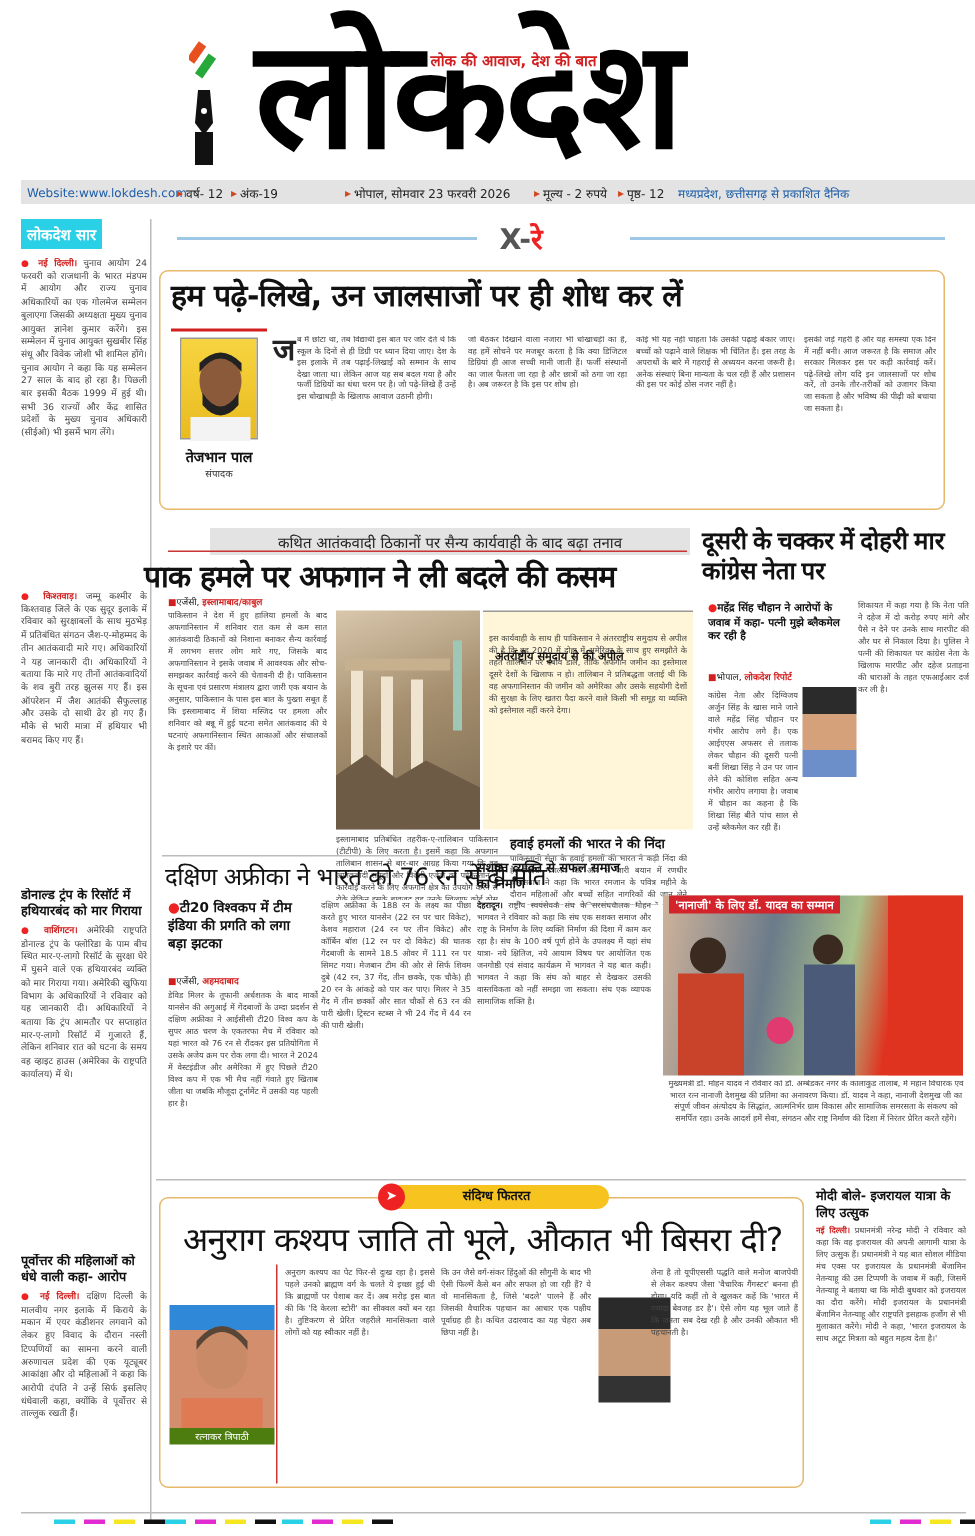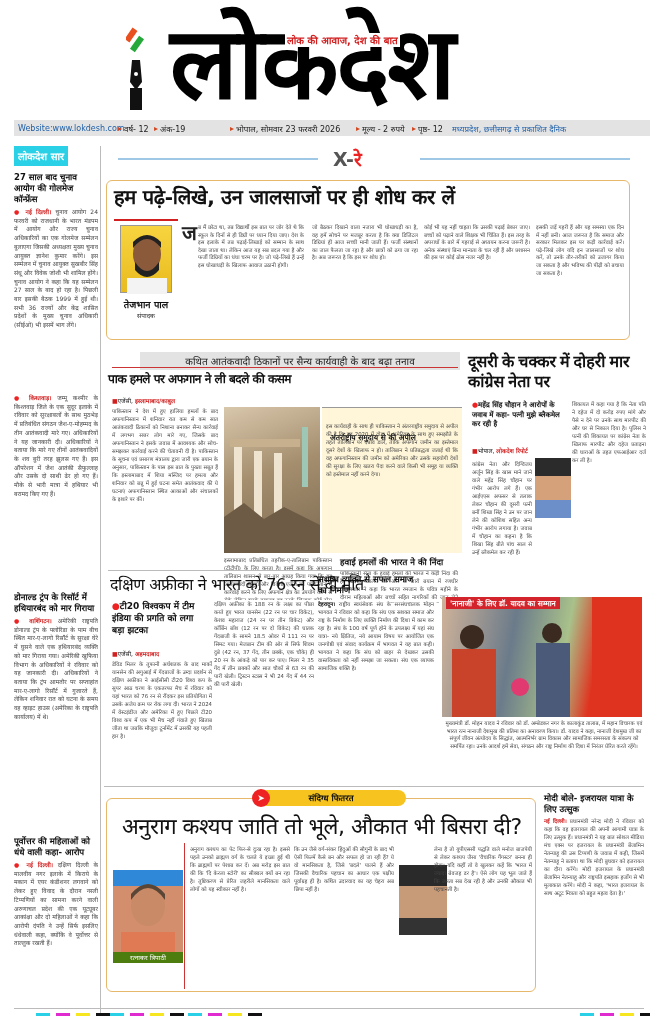--- a/index.html
+++ b/index.html
@@ -25,21 +25,21 @@
   .lbody .city { font-weight: bold; color: #d21f1f; }
   .vsep { width: 1px; background: #bbb; }
   .edit-box { left: 106px; top: 180px; width: 524px; height: 160px; border: 1.5px solid #e6b86b; border-radius: 6px; }
   .edit-title { left: 114px; top: 183px; font-weight: bold; font-size: 20px; color: #111; letter-spacing: -0.3px; text-align: center; }
   .edit-photo { left: 120px; top: 225px; width: 52px; height: 68px; background: linear-gradient(#f7d440,#e9bb1f); border: 1px solid #999; }
   .edit-name { left: 116px; top: 298px; width: 60px; text-align: center; font-weight: bold; font-size: 9.5px; color: #111; }
   .edit-role { left: 116px; top: 311px; width: 60px; text-align: center; font-size: 6.5px; color: #333; }
   .edit-col { font-size: 5.4px; line-height: 7.6px; color: #444; text-align: justify; }
   .mid-kicker { left: 140px; top: 352px; width: 320px; background: #e3e3e3; text-align: center; font-size: 10px; color: #222; padding: 2px 0; }
   .mid-rule { left: 112px; top: 367px; width: 346px; height: 1px; background: #c33; }
-  .mid-head { left: 108px; top: 370px; font-weight: bold; font-size: 12px; color: #111; letter-spacing: -0.5px; }
+  .mid-head { left: 96px; top: 370px; font-weight: bold; font-size: 20px; color: #111; letter-spacing: -0.5px; }
   .byline { font-size: 6px; color: #111; }
   .byline .red { color: #d21f1f; font-weight: bold; }
   .byline::before { content: "\25A0 "; color: #d21f1f; }
   .mid-text { font-size: 5.4px; line-height: 8px; color: #444; text-align: justify; }
   .ruins { left: 224px; top: 407px; width: 96px; height: 146px; background: linear-gradient(160deg,#d9c7ac,#a48e6e 45%,#7d6a51); }
   .appeal-box { left: 322px; top: 407px; width: 140px; height: 146px; background: #fff6d9; border-top: 1px solid #999; }
   .appeal-title { left: 330px; top: 432px; font-weight: bold; font-size: 7.5px; color: #111; }
   .hawai-head { left: 340px; top: 556px; font-weight: bold; font-size: 8.5px; color: #111; }
   .right-head { left: 468px; top: 352px; width: 176px; font-weight: bold; font-size: 16px; line-height: 20px; color: #111; font-family: Liberation Serif, serif; }
   .right-kicker { left: 472px; top: 401px; width: 95px; font-weight: bold; font-size: 7px; line-height: 9.5px; color: #111; }
@@ -92,21 +92,20 @@
 </div>
 
 <div class="abs sar-tag">लोकदेश सार</div>
 <div class="abs rule" style="left:118px;top:158px;width:200px;"></div>
 <div class="abs xre"><span style="color:#555">X-</span><span>रे</span></div>
 <div class="abs rule" style="left:420px;top:158px;width:210px;"></div>
 
 <div class="abs vsep" style="left:100px;top:146px;height:870px;"></div>
 <div class="abs left-col">
   <div style="height:222px;overflow:hidden">
-    <div class="lhead">27 साल बाद चुनाव आयोग की गोलमेज कॉन्फ्रेंस</div>
     <div class="lbody"><span class="dot">● </span><span class="city">नई दिल्ली।</span> <span>चुनाव आयोग 24 फरवरी को राजधानी के भारत मंडपम में आयोग और राज्य चुनाव अधिकारियों का एक गोलमेज सम्मेलन बुलाएगा जिसकी अध्यक्षता मुख्य चुनाव आयुक्त ज्ञानेश कुमार करेंगे। इस सम्मेलन में चुनाव आयुक्त सुखबीर सिंह संधू और विवेक जोशी भी शामिल होंगे। चुनाव आयोग ने कहा कि यह सम्मेलन 27 साल के बाद हो रहा है। पिछली बार इसकी बैठक 1999 में हुई थी। सभी 36 राज्यों और केंद्र शासित प्रदेशों के मुख्य चुनाव अधिकारी (सीईओ) भी इसमें भाग लेंगे।</span></div>
   </div>
   <div style="height:198px;overflow:hidden">
     <div class="lbody"><span class="dot">● </span><span class="city">किश्तवाड़।</span> <span>जम्मू कश्मीर के किश्तवाड़ जिले के एक सुदूर इलाके में रविवार को सुरक्षाबलों के साथ मुठभेड़ में प्रतिबंधित संगठन जैश-ए-मोहम्मद के तीन आतंकवादी मारे गए। अधिकारियों ने यह जानकारी दी। अधिकारियों ने बताया कि मारे गए तीनों आतंकवादियों के शव बुरी तरह झुलस गए हैं। इस ऑपरेशन में जैश आतंकी सैफुल्लाह और उसके दो साथी ढेर हो गए हैं। मौके से भारी मात्रा में हथियार भी बरामद किए गए हैं।</span></div>
   </div>
   <div style="height:244px;overflow:hidden">
     <div class="lhead">डोनाल्ड ट्रंप के रिसॉर्ट में हथियारबंद को मार गिराया</div>
     <div class="lbody"><span class="dot">● </span><span class="city">वाशिंगटन।</span> <span>अमेरिकी राष्ट्रपति डोनाल्ड ट्रंप के फ्लोरिडा के पाम बीच स्थित मार-ए-लागो रिसॉर्ट के सुरक्षा घेरे में घुसने वाले एक हथियारबंद व्यक्ति को मार गिराया गया। अमेरिकी खुफिया विभाग के अधिकारियों ने रविवार को यह जानकारी दी। अधिकारियों ने बताया कि ट्रंप आमतौर पर सप्ताहांत मार-ए-लागो रिसॉर्ट में गुजारते हैं, लेकिन शनिवार रात को घटना के समय वह व्हाइट हाउस (अमेरिका के राष्ट्रपति कार्यालय) में थे।</span></div>
   </div>
   <div style="height:184px;overflow:hidden">

